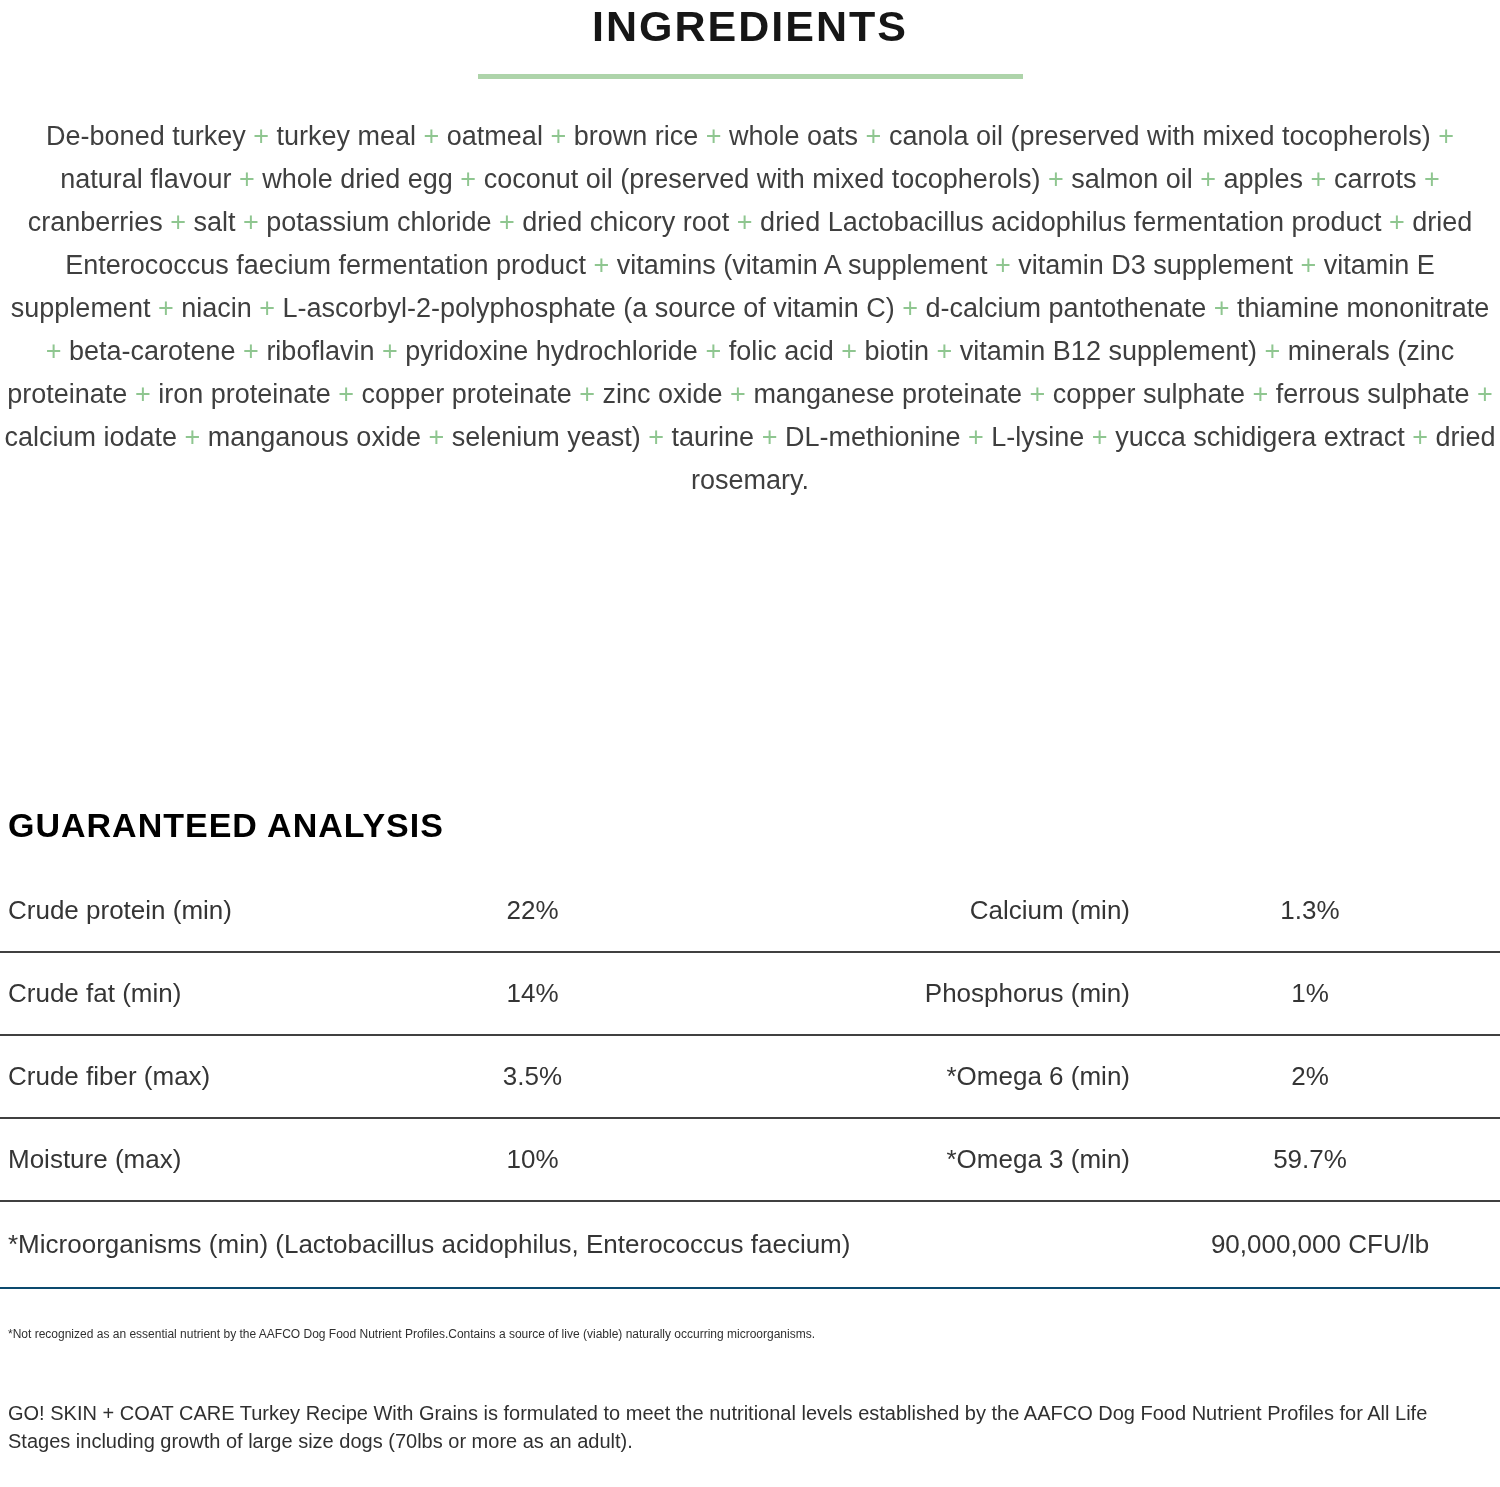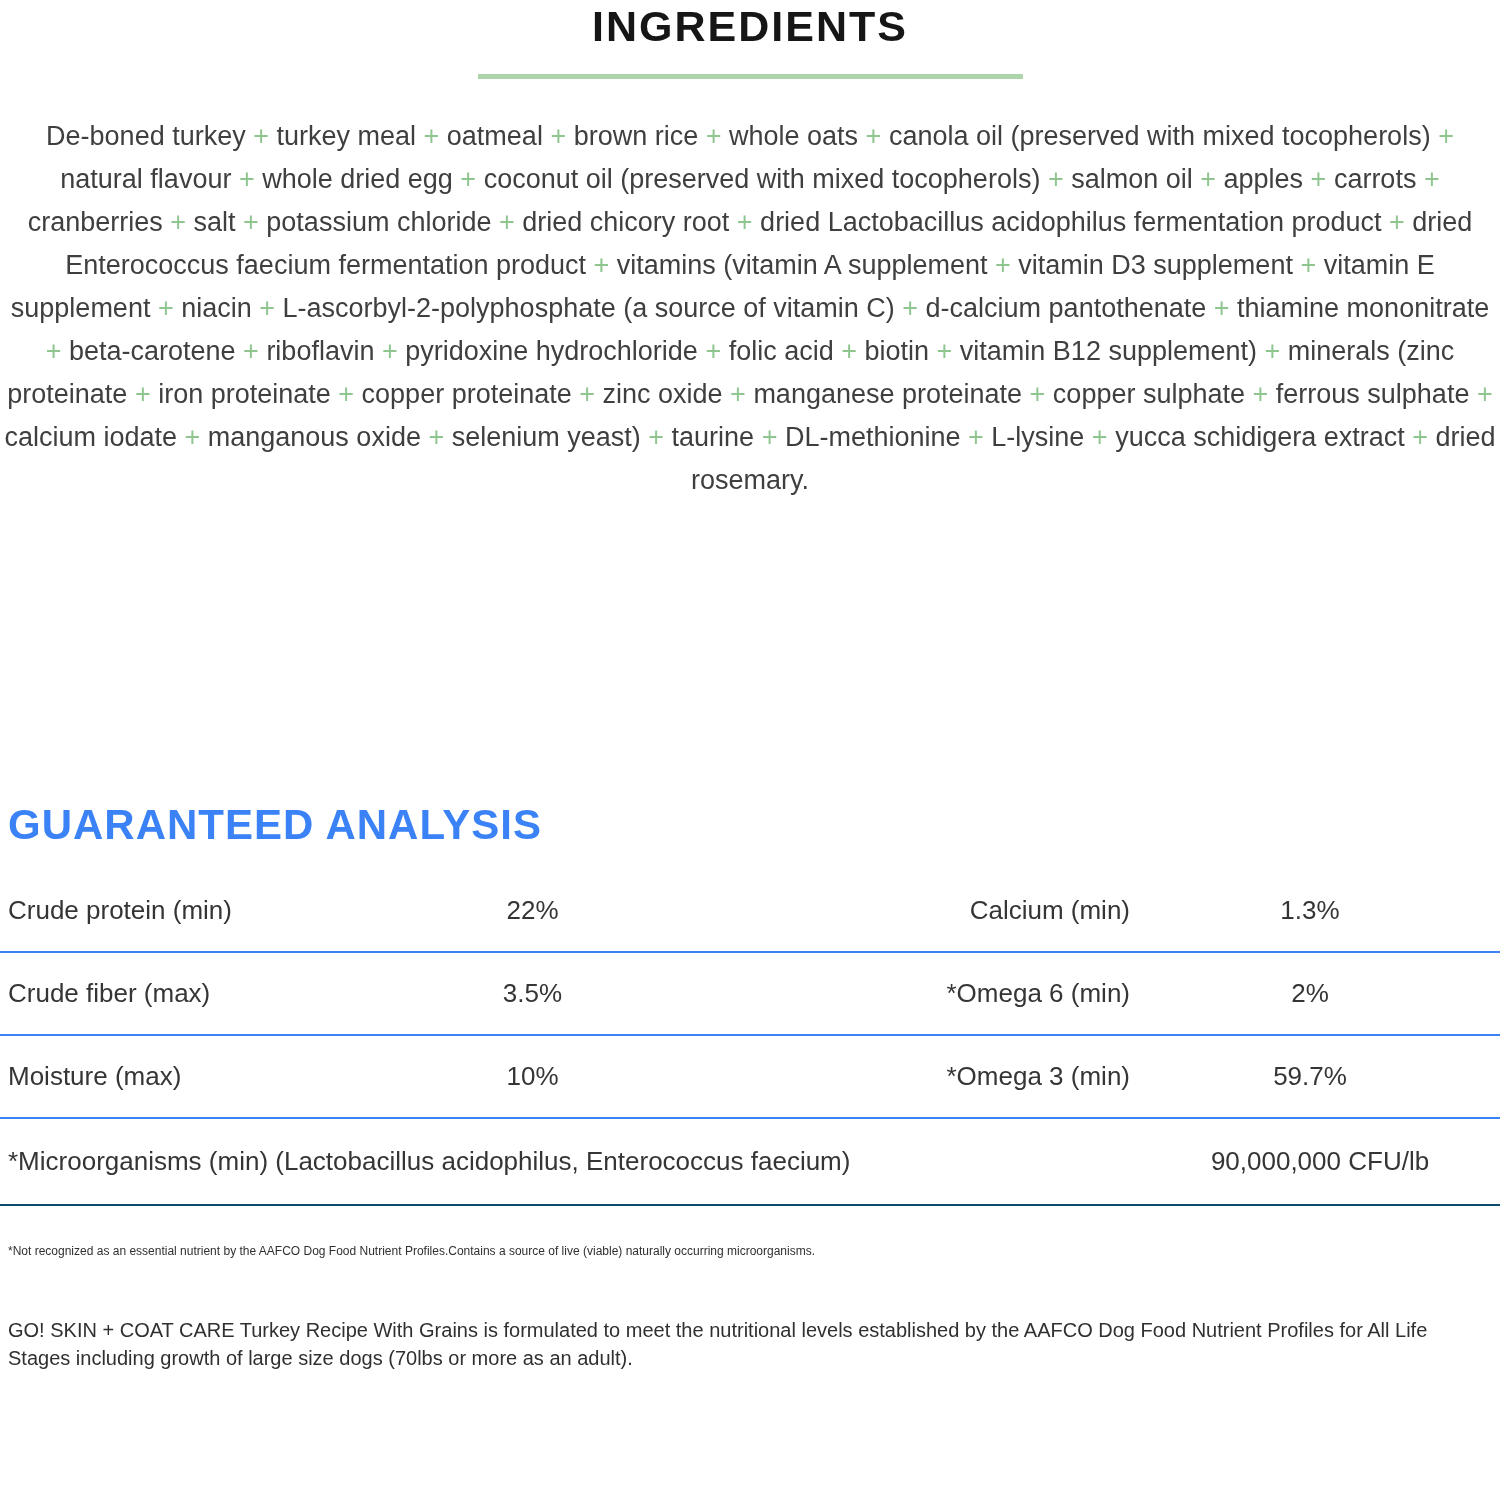--- a/index.html
+++ b/index.html
@@ -48,36 +48,36 @@
     color: #3f3f3f;
   }
   .plus {
     color: #8fc690;
     font-weight: 400;
   }
 
   
   .ga-title {
     margin: 303px 0 6px 8px;
-    font-size: 42px;
+    font-size: 34px;
     line-height: 40px;
     font-weight: 800;
     letter-spacing: 1px;
-    color: #3b82f6;
+    color: #000000;
   }
   .ga-table {
     margin-top: 25px;
     width: 1500px;
   }
   .ga-row {
     display: grid;
     grid-template-columns: 465px 135px 105px 425px 360px;
     align-items: center;
     height: 81px;
-    border-bottom: 2px solid #3b82f6;
+    border-bottom: 2px solid #404040;
     font-size: 26px;
     font-weight: 300;
     color: #353535;
   }
   .ga-row .c-label   { padding-left: 8px; text-align: left; }
   .ga-row .c-value   { text-align: center; }
   .ga-row .c-gap     { }
   .ga-row .c-label2  { text-align: right; }
   .ga-row .c-value2  { text-align: center; }
 
@@ -126,20 +126,27 @@
   <div class="ga-table">
 
   <div class="ga-row">
         <div class="c-label">Crude protein (min)</div>
         <div class="c-value">22%</div>
         <div class="c-gap"></div>
         <div class="c-label2">Calcium (min)</div>
         <div class="c-value2">1.3%</div>
       </div>
       <div class="ga-row">
+        <div class="c-label">Crude fat (min)</div>
+        <div class="c-value">14%</div>
+        <div class="c-gap"></div>
+        <div class="c-label2">Phosphorus (min)</div>
+        <div class="c-value2">1%</div>
+      </div>
+      <div class="ga-row">
         <div class="c-label">Crude fiber (max)</div>
         <div class="c-value">3.5%</div>
         <div class="c-gap"></div>
         <div class="c-label2">*Omega 6 (min)</div>
         <div class="c-value2">2%</div>
       </div>
       <div class="ga-row">
         <div class="c-label">Moisture (max)</div>
         <div class="c-value">10%</div>
         <div class="c-gap"></div>

